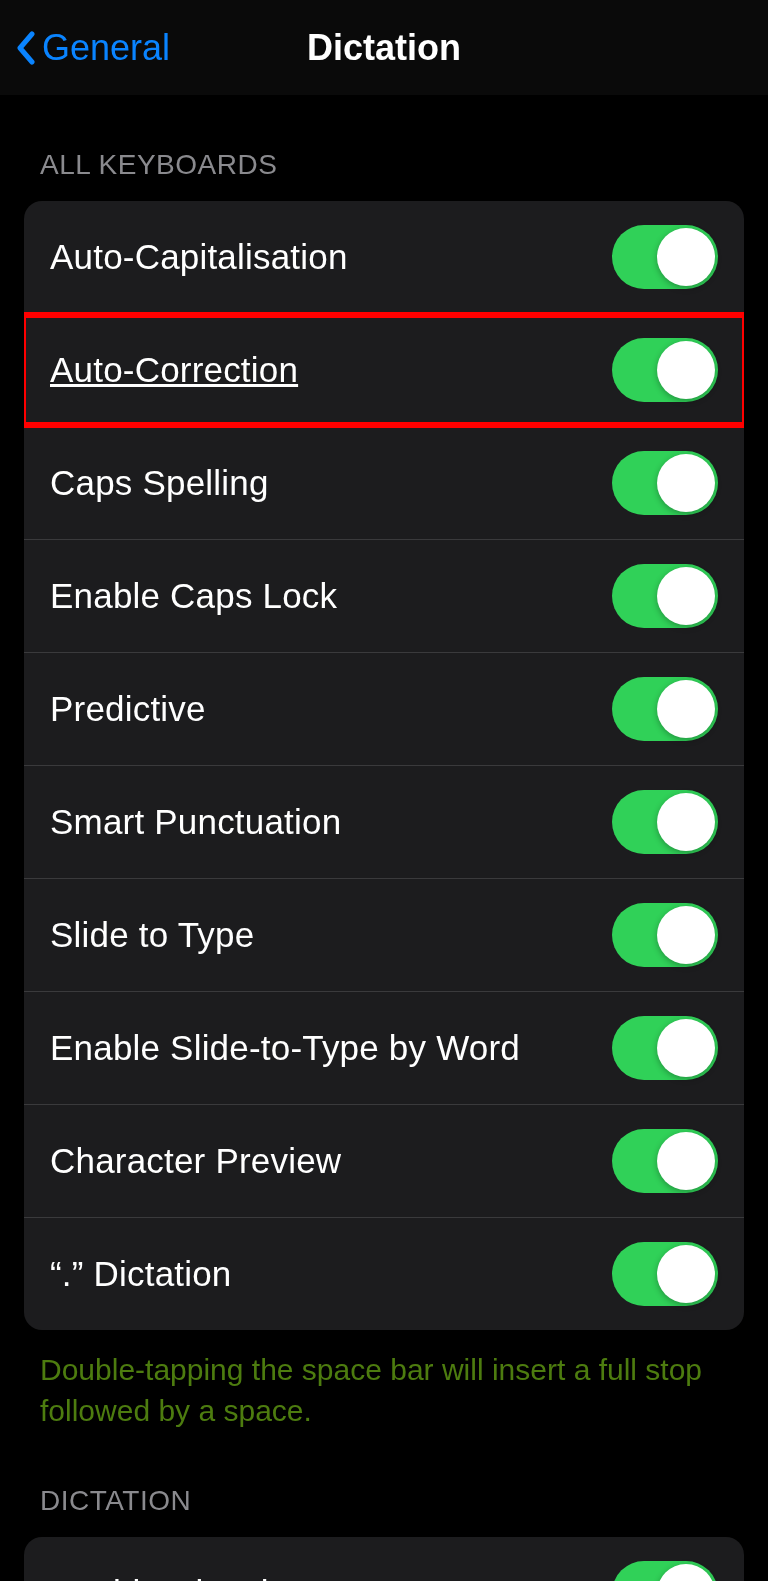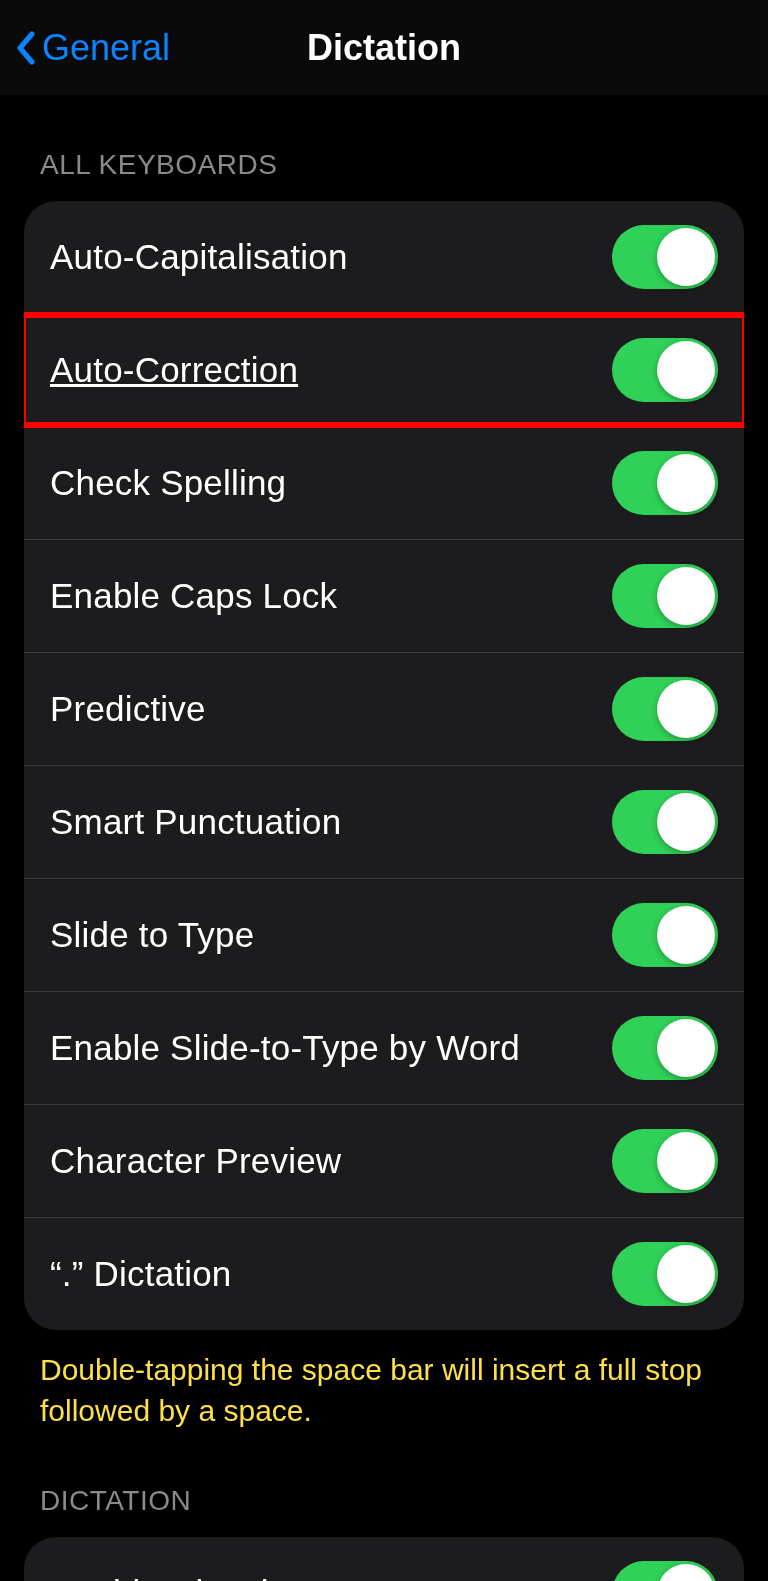--- a/index.html
+++ b/index.html
@@ -54,21 +54,21 @@
     .section-header {
       color: #8a8a8e;
       font-size: 28px;
       font-weight: 400;
       letter-spacing: 0.5px;
       text-transform: uppercase;
       padding: 54px 16px 20px 16px;
     }
     .settings-group {
       background: #1c1c1e;
-      border-radius: 32px;
+      border-radius: 18px;
       overflow: hidden;
     }
     .row {
       display: flex;
       align-items: center;
       justify-content: space-between;
       padding: 24px 26px;
       min-height: 102px;
       border-bottom: 1px solid #3a3a3c;
       position: relative;
@@ -109,21 +109,21 @@
       bottom: -2px;
       border: 6px solid #ff0000;
       pointer-events: none;
       z-index: 10;
     }
     .row.highlighted {
       position: relative;
       text-decoration: underline;
     }
     .footer-text {
-      color: #fde047;
+      color: #4d7c0f;
       font-size: 30px;
       font-weight: 400;
       padding: 20px 16px 0 16px;
       line-height: 1.35;
     }
   </style>
 </head>
 <body>
 
 <div class="nav-bar">
@@ -153,21 +153,21 @@
 
     <div class="row highlighted">
       <div class="highlight-box"></div>
       <span class="row-label">Auto-Correction</span>
       <div class="toggle">
           <div class="toggle-knob"></div>
         </div>
     </div>
 
     <div class="row">
-      <span class="row-label">Check Spelling</span>
+      <span class="row-label">Caps Spelling</span>
       <div class="toggle">
           <div class="toggle-knob"></div>
         </div>
     </div>
 
     <div class="row">
       <span class="row-label">Enable Caps Lock</span>
       <div class="toggle">
           <div class="toggle-knob"></div>
         </div>

